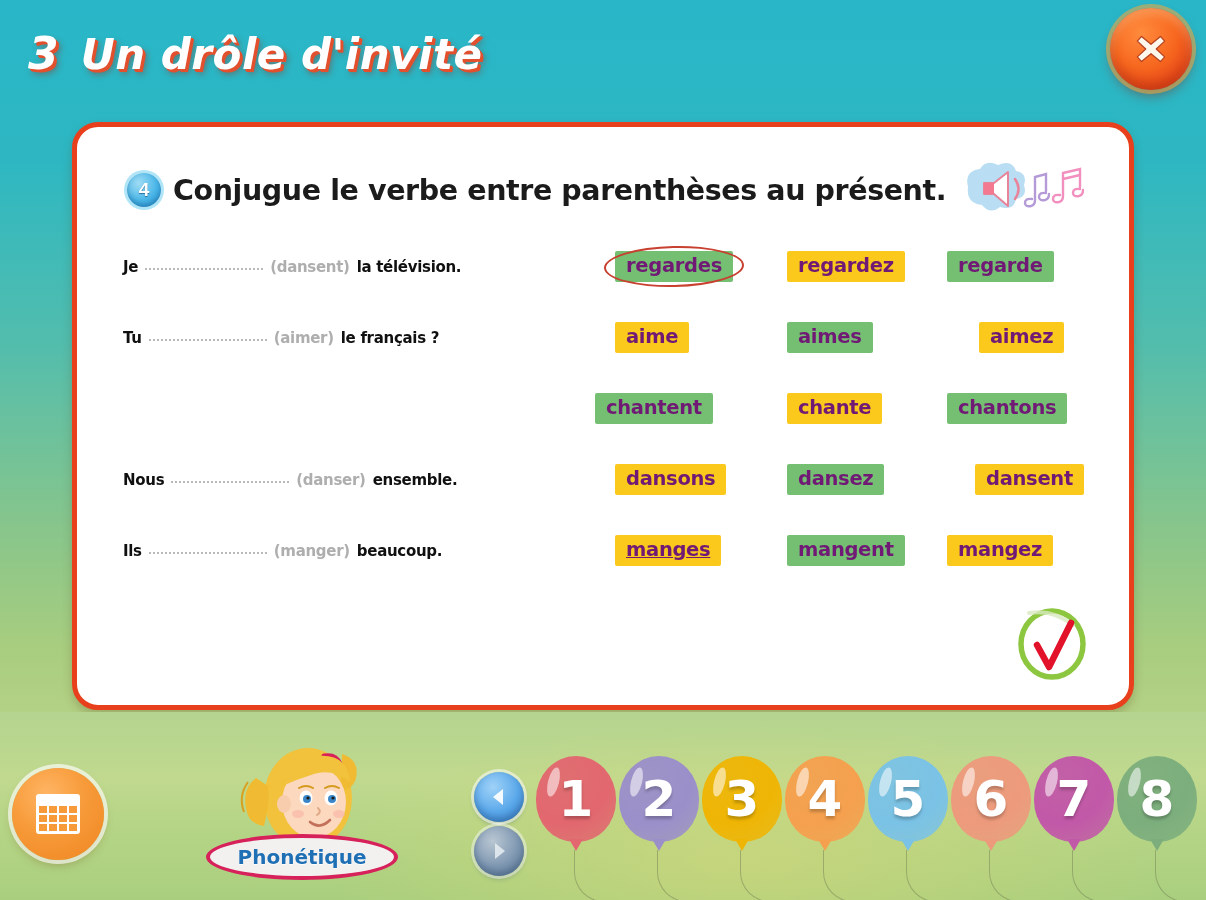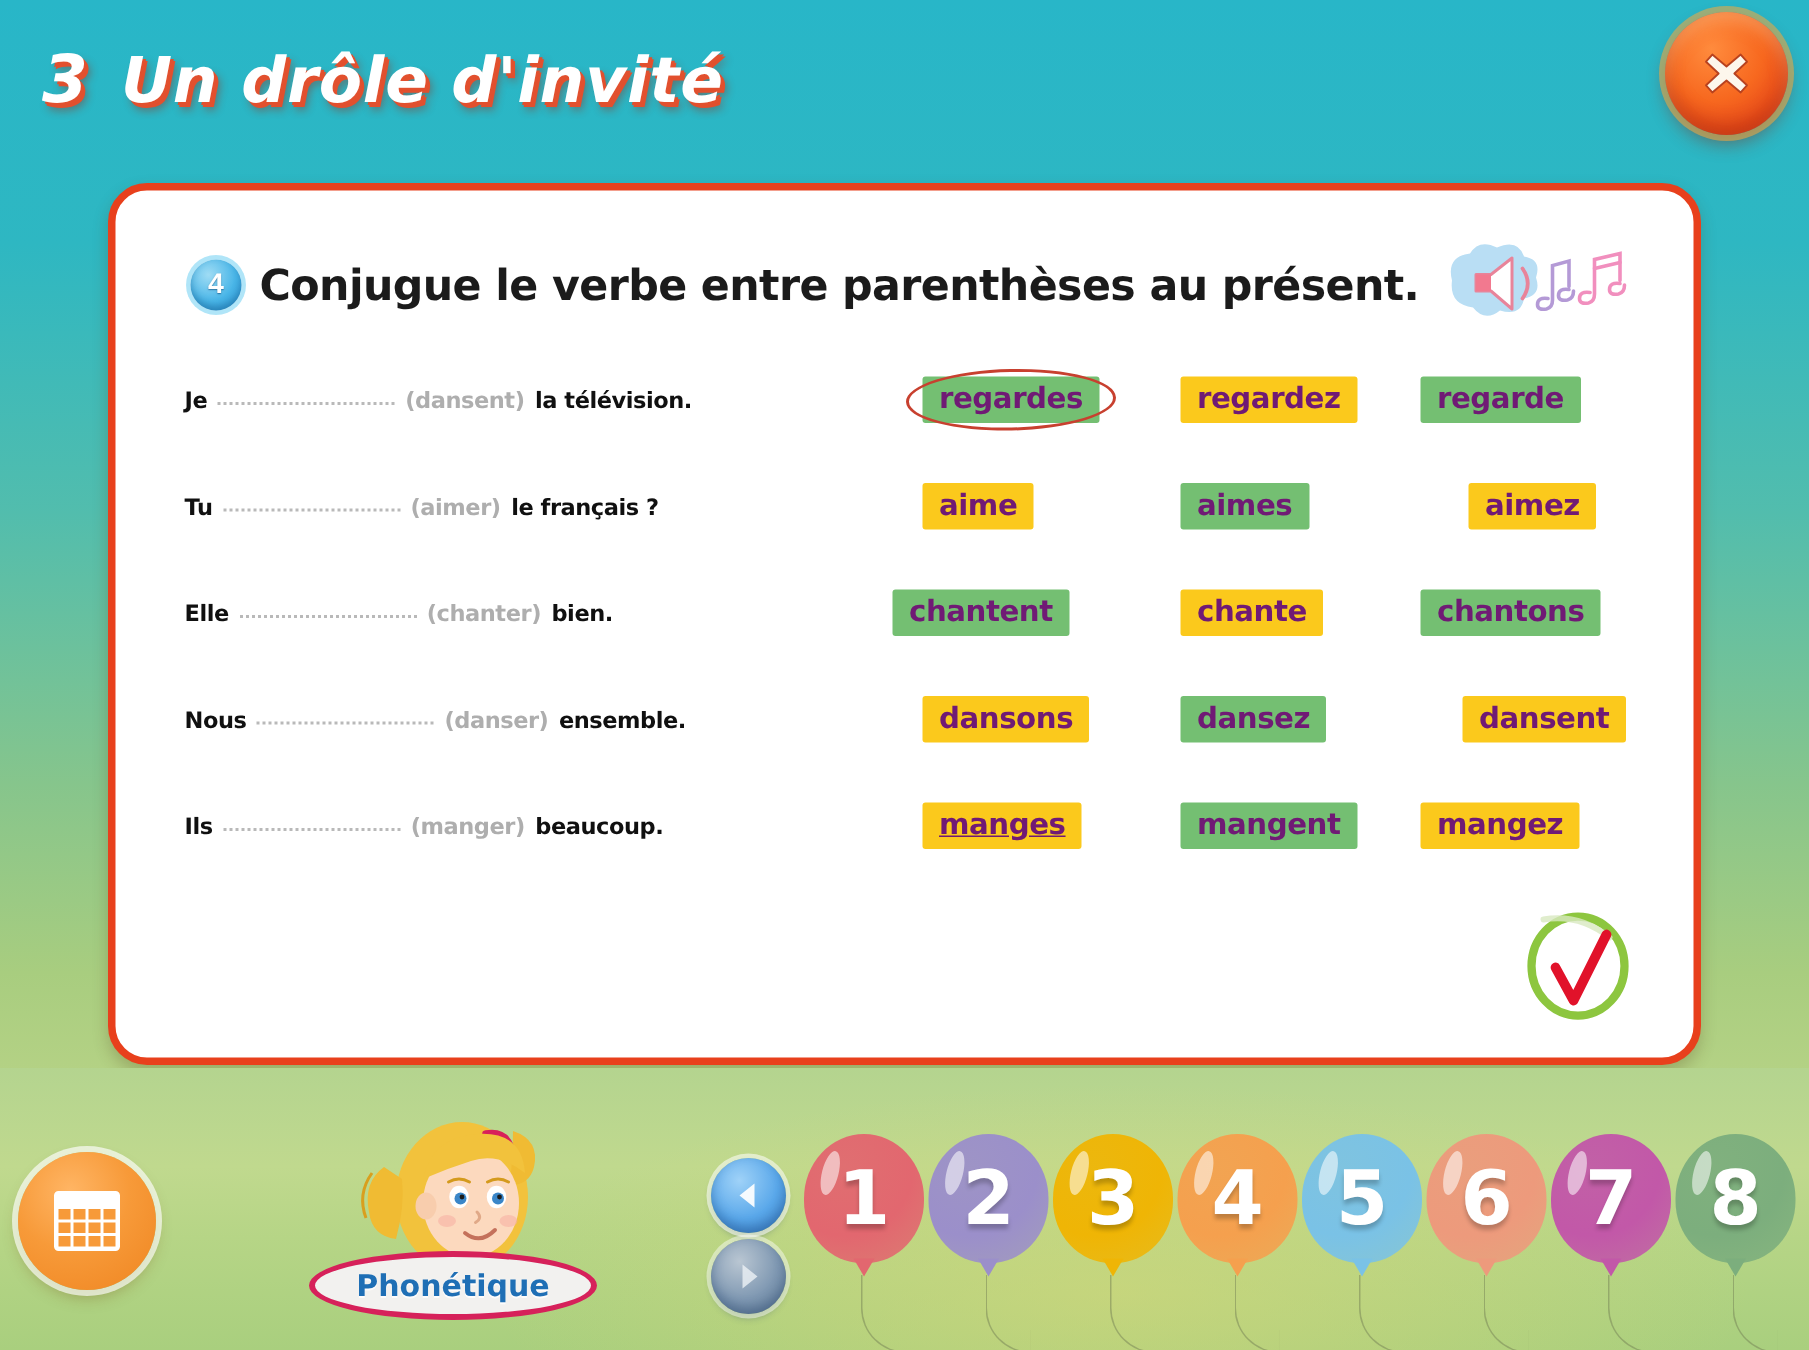--- a/index.html
+++ b/index.html
@@ -421,26 +421,20 @@
             <span>Tu</span>
             <span class="blank"></span>
             <span class="verb-infinitive">(aimer)</span>
             <span>le français ?</span>
           </div>
           <div class="chip yellow" style="left: 538px;">aime</div>
           <div class="chip green" style="left: 710px;">aimes</div>
           <div class="chip yellow" style="left: 870px; margin-left: 32px;">aimez</div>
         </div>
         <div class="ex-row">
-          <div class="sentence">
-            <span>Elle</span>
-            <span class="blank"></span>
-            <span class="verb-infinitive">(chanter)</span>
-            <span>bien.</span>
-          </div>
           <div class="chip green" style="left: 518px;">chantent</div>
           <div class="chip yellow" style="left: 710px;">chante</div>
           <div class="chip green" style="left: 870px;">chantons</div>
         </div>
         <div class="ex-row">
           <div class="sentence">
             <span>Nous</span>
             <span class="blank"></span>
             <span class="verb-infinitive">(danser)</span>
             <span>ensemble.</span>

